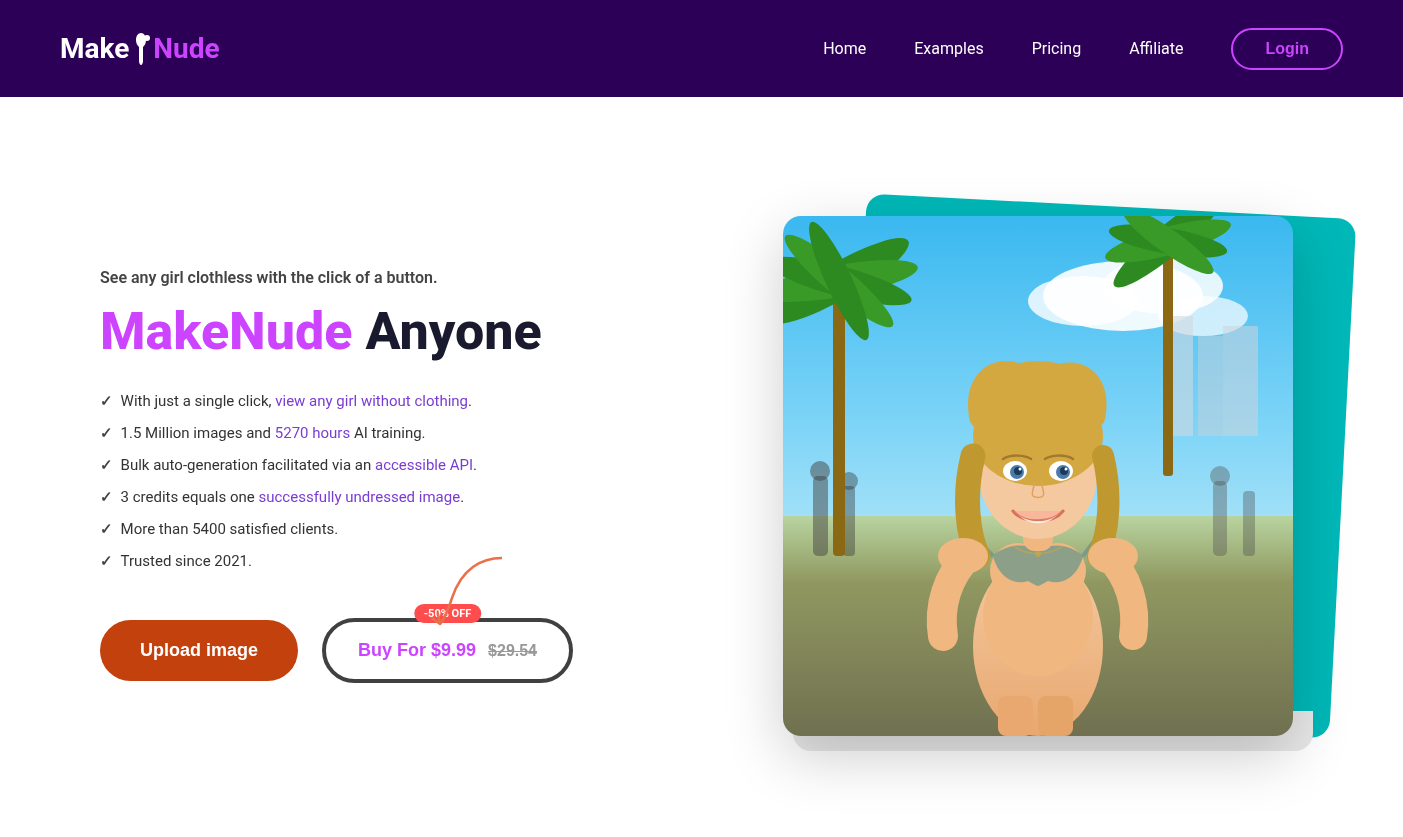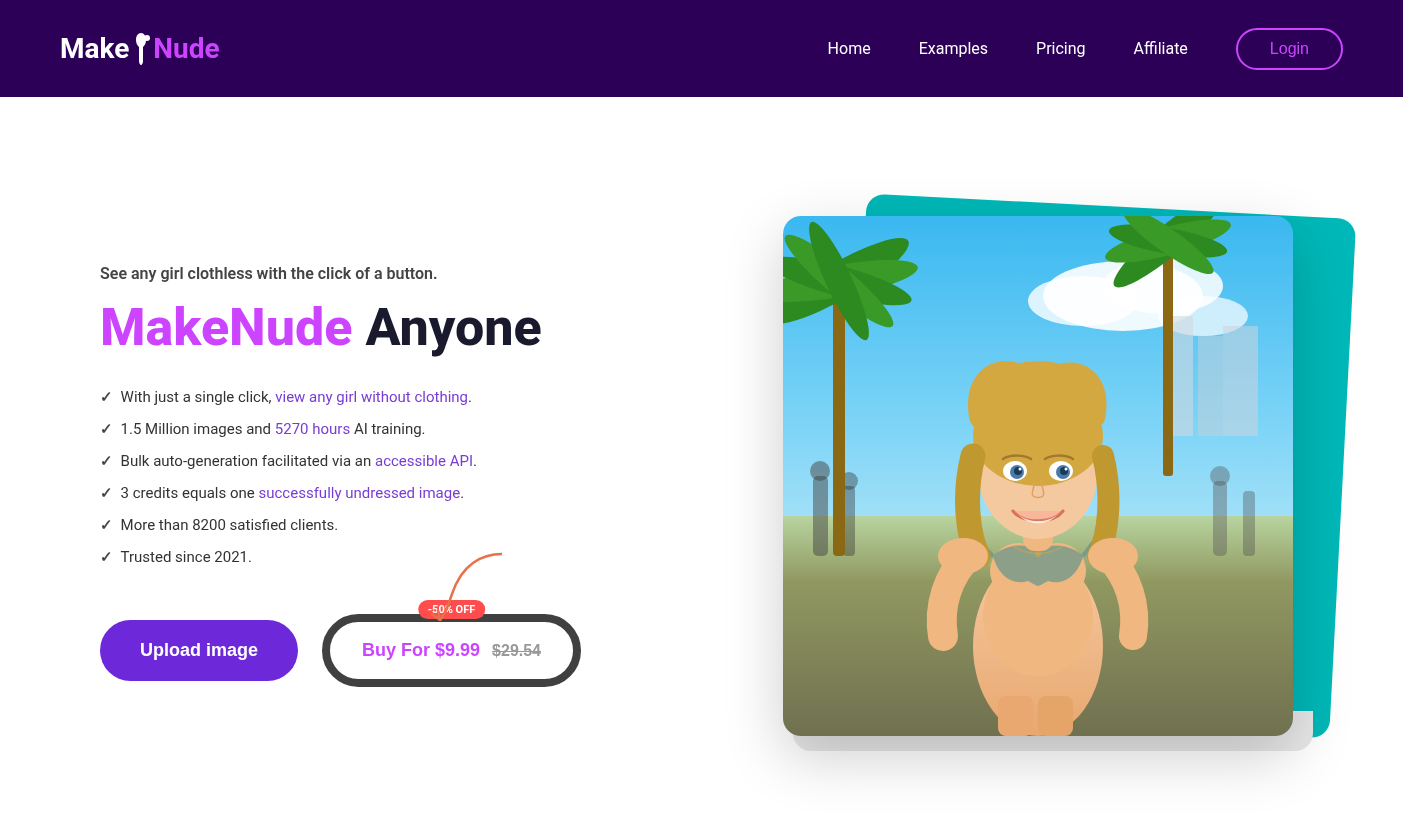--- a/index.html
+++ b/index.html
@@ -36,21 +36,21 @@
       font-size: 16px;
       font-weight: 400;
     }
     .login-btn {
       background: transparent;
       border: 2px solid #cc44ff;
       color: #cc44ff;
       padding: 10px 32px;
       border-radius: 30px;
       font-size: 16px;
-      font-weight: 400;
+      font-weight: 700;
       cursor: pointer;
       text-align: right;
     }
 
     
     main {
       display: flex;
       align-items: center;
       justify-content: space-between;
       padding: 60px 80px 60px 100px;
@@ -101,21 +101,21 @@
       text-decoration: none;
     }
 
     .cta-row {
       display: flex;
       align-items: center;
       gap: 24px;
     }
 
     .upload-btn {
-      background: #6d28d9;
+      background: #c2410c;
       color: #fff;
       border: none;
       border-radius: 40px;
       padding: 20px 40px;
       font-size: 18px;
       font-weight: 600;
       cursor: pointer;
     }
 
     .buy-btn-wrapper {
@@ -129,21 +129,21 @@
       background: #ff4d4d;
       color: #fff;
       font-size: 11px;
       font-weight: 700;
       padding: 3px 10px;
       border-radius: 20px;
       white-space: nowrap;
     }
     .buy-btn {
       background: #fff;
-      border: 8px solid #404040;
+      border: 4px solid #404040;
       border-radius: 40px;
       padding: 18px 32px;
       font-size: 18px;
       font-weight: 700;
       cursor: pointer;
       display: flex;
       align-items: center;
       gap: 12px;
     }
     .buy-price { color: #cc44ff; }
@@ -224,21 +224,21 @@
       <li>
         <span class="check">✓</span>
         <span>Bulk auto-generation facilitated via an <a href="#">accessible API</a>.</span>
       </li>
       <li>
         <span class="check">✓</span>
         <span>3 credits equals one <a href="#">successfully undressed image</a>.</span>
       </li>
       <li>
         <span class="check">✓</span>
-        <span>More than 8200 satisfied clients.</span>
+        <span>More than 5400 satisfied clients.</span>
       </li>
       <li>
         <span class="check">✓</span>
         <span>Trusted since 2021.</span>
       </li>
     </ul>
 
     <div class="cta-row">
       <button class="upload-btn">Upload image</button>
 

